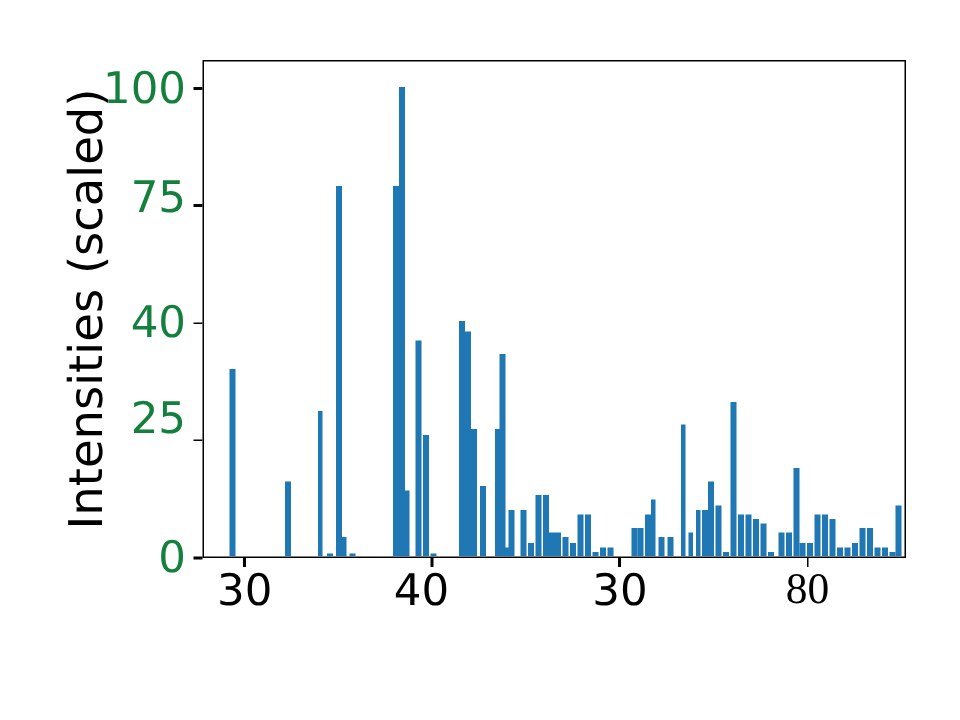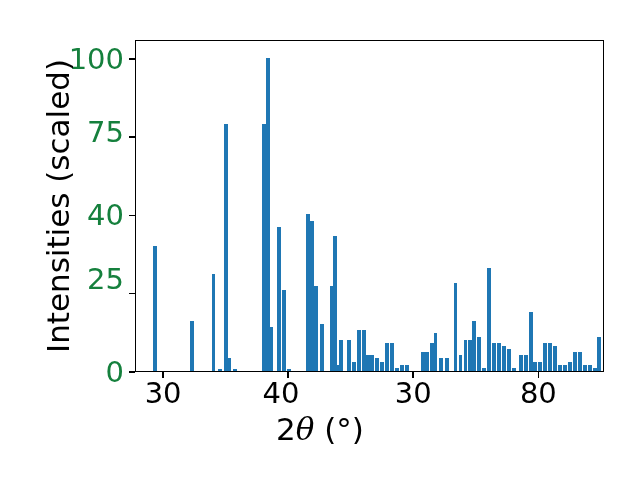--- a/index.html
+++ b/index.html
@@ -184,34 +184,31 @@
   </div>
 
   <div id="xticks-layer">
       <div class="xtick" style="left: 162.34px;"></div>
       <div class="xticklabel" style="left: 163.14px;">30</div>
       <div class="xtick" style="left: 287.407px;"></div>
       <div class="xticklabel" style="left: 281px;">40</div>
       <div class="xtick" style="left: 412.473px;"></div>
       <div class="xticklabel" style="left: 413.273px;">30</div>
       <div class="xtick" style="left: 537.54px;"></div>
-      <div class="xticklabel" style="left: 538.34px;">80</div>
+      <div class="xticklabel" style="left: 538.34px; font-family: Liberation Serif, serif;">80</div>
     </div>
   <div id="yticks-layer">
       <div class="ytick" style="top: 371.2px;"></div>
       <div class="yticklabel" style="top: 372px;">0</div>
       <div class="ytick" style="top: 292.898px;"></div>
       <div class="yticklabel" style="top: 279px;">25</div>
       <div class="ytick" style="top: 214.596px;"></div>
       <div class="yticklabel" style="top: 215.396px;">40</div>
       <div class="ytick" style="top: 136.294px;"></div>
       <div class="yticklabel" style="top: 132px; text-align: center;">75</div>
       <div class="ytick" style="top: 57.9925px;"></div>
       <div class="yticklabel" style="top: 58.7925px;">100</div>
     </div>
 
-  <div id="xlabel">
-    <span>2<span class="theta">θ</span> (°)</span>
-  </div>
 
   <div id="ylabel">Intensities (scaled)</div>
 
 </div>
 
 </body></html>

